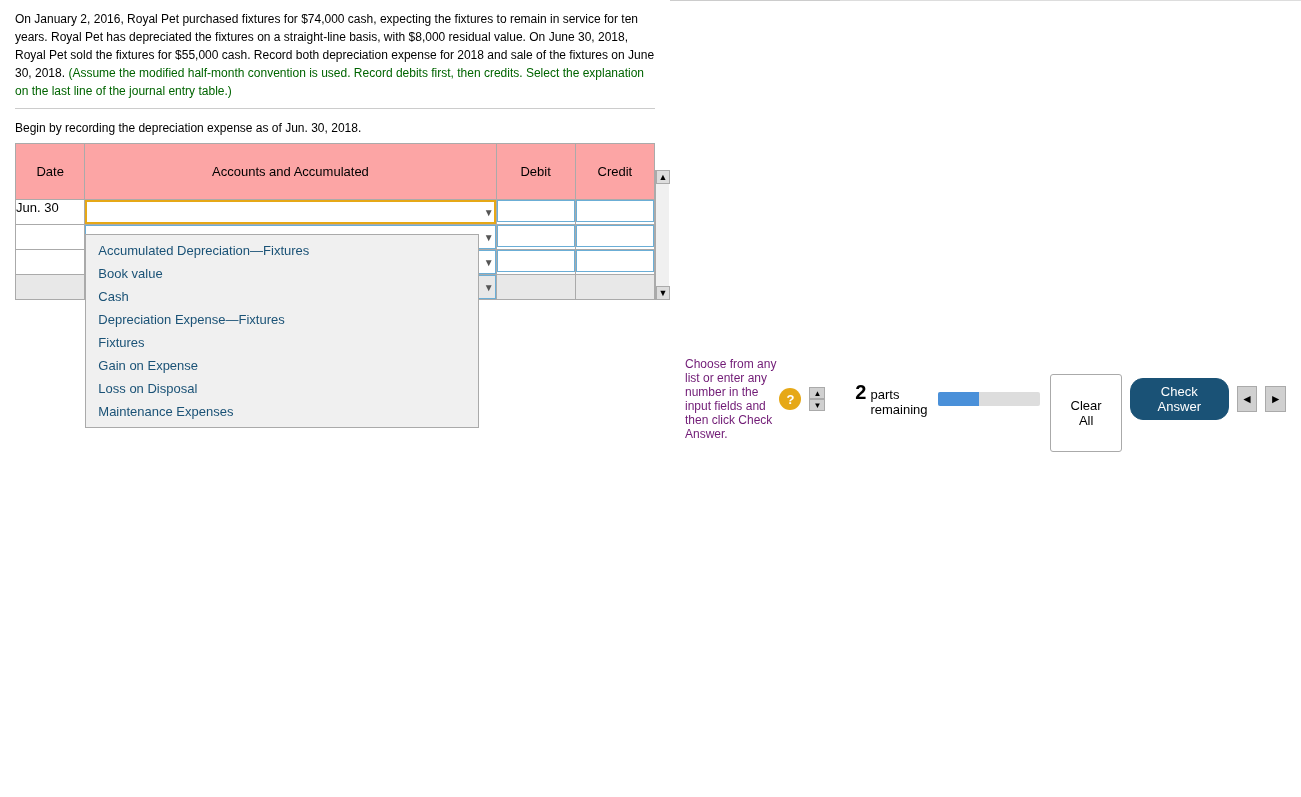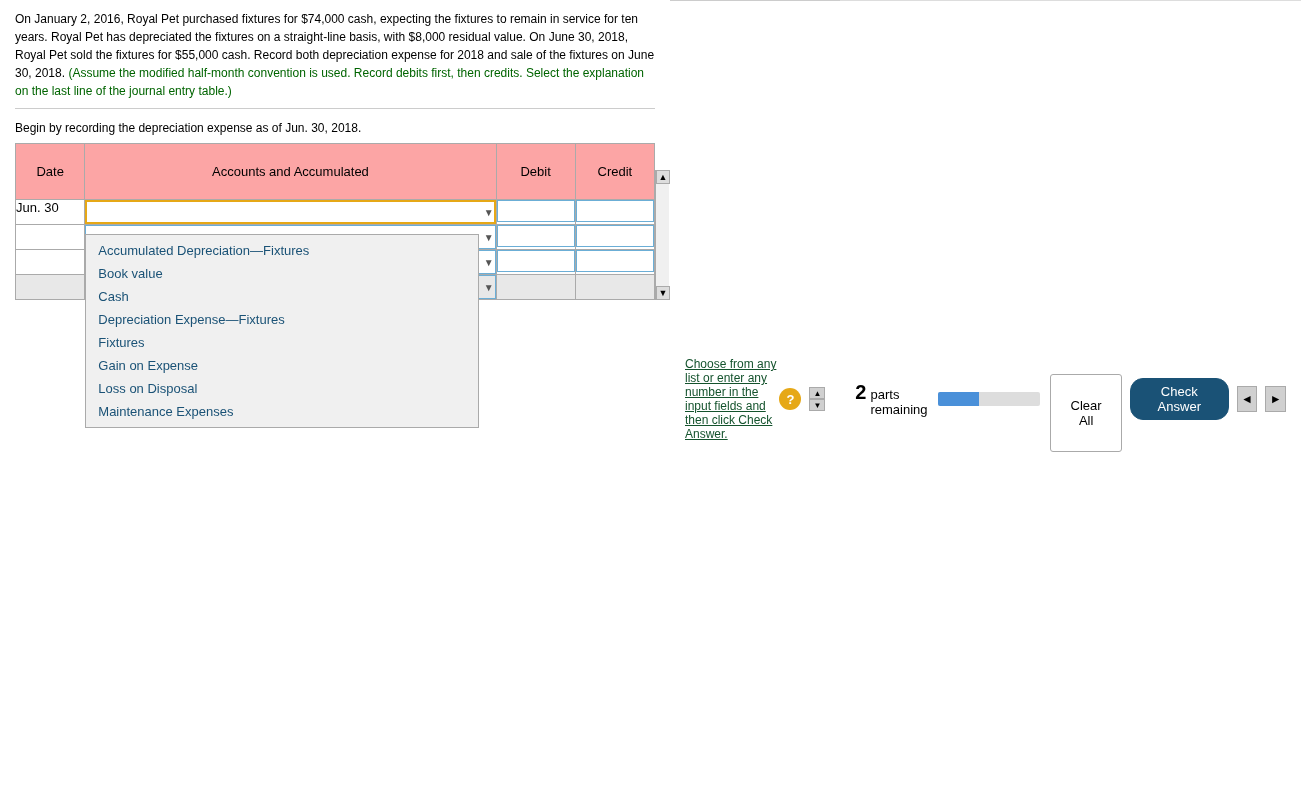--- a/index.html
+++ b/index.html
@@ -79,21 +79,21 @@
     }
 
     .bottom-bar {
       border-top: 1px solid #ccc;
       padding: 6px 15px;
       background: #fff;
       display: flex;
       align-items: center;
       justify-content: space-between;
     }
-    .bottom-hint { font-size: 12px; color: #14532d; text-decoration: underline; }
+    .bottom-hint { font-size: 12px; color: #701a75; }
 
     .bottom-right { display: flex; align-items: center; gap: 8px; }
 
     .help-icon {
       width: 22px; height: 22px; border-radius: 50%;
       background: #e6a817; color: #fff;
       display: flex; align-items: center; justify-content: center;
       font-weight: bold; font-size: 13px; cursor: pointer;
     }
 

